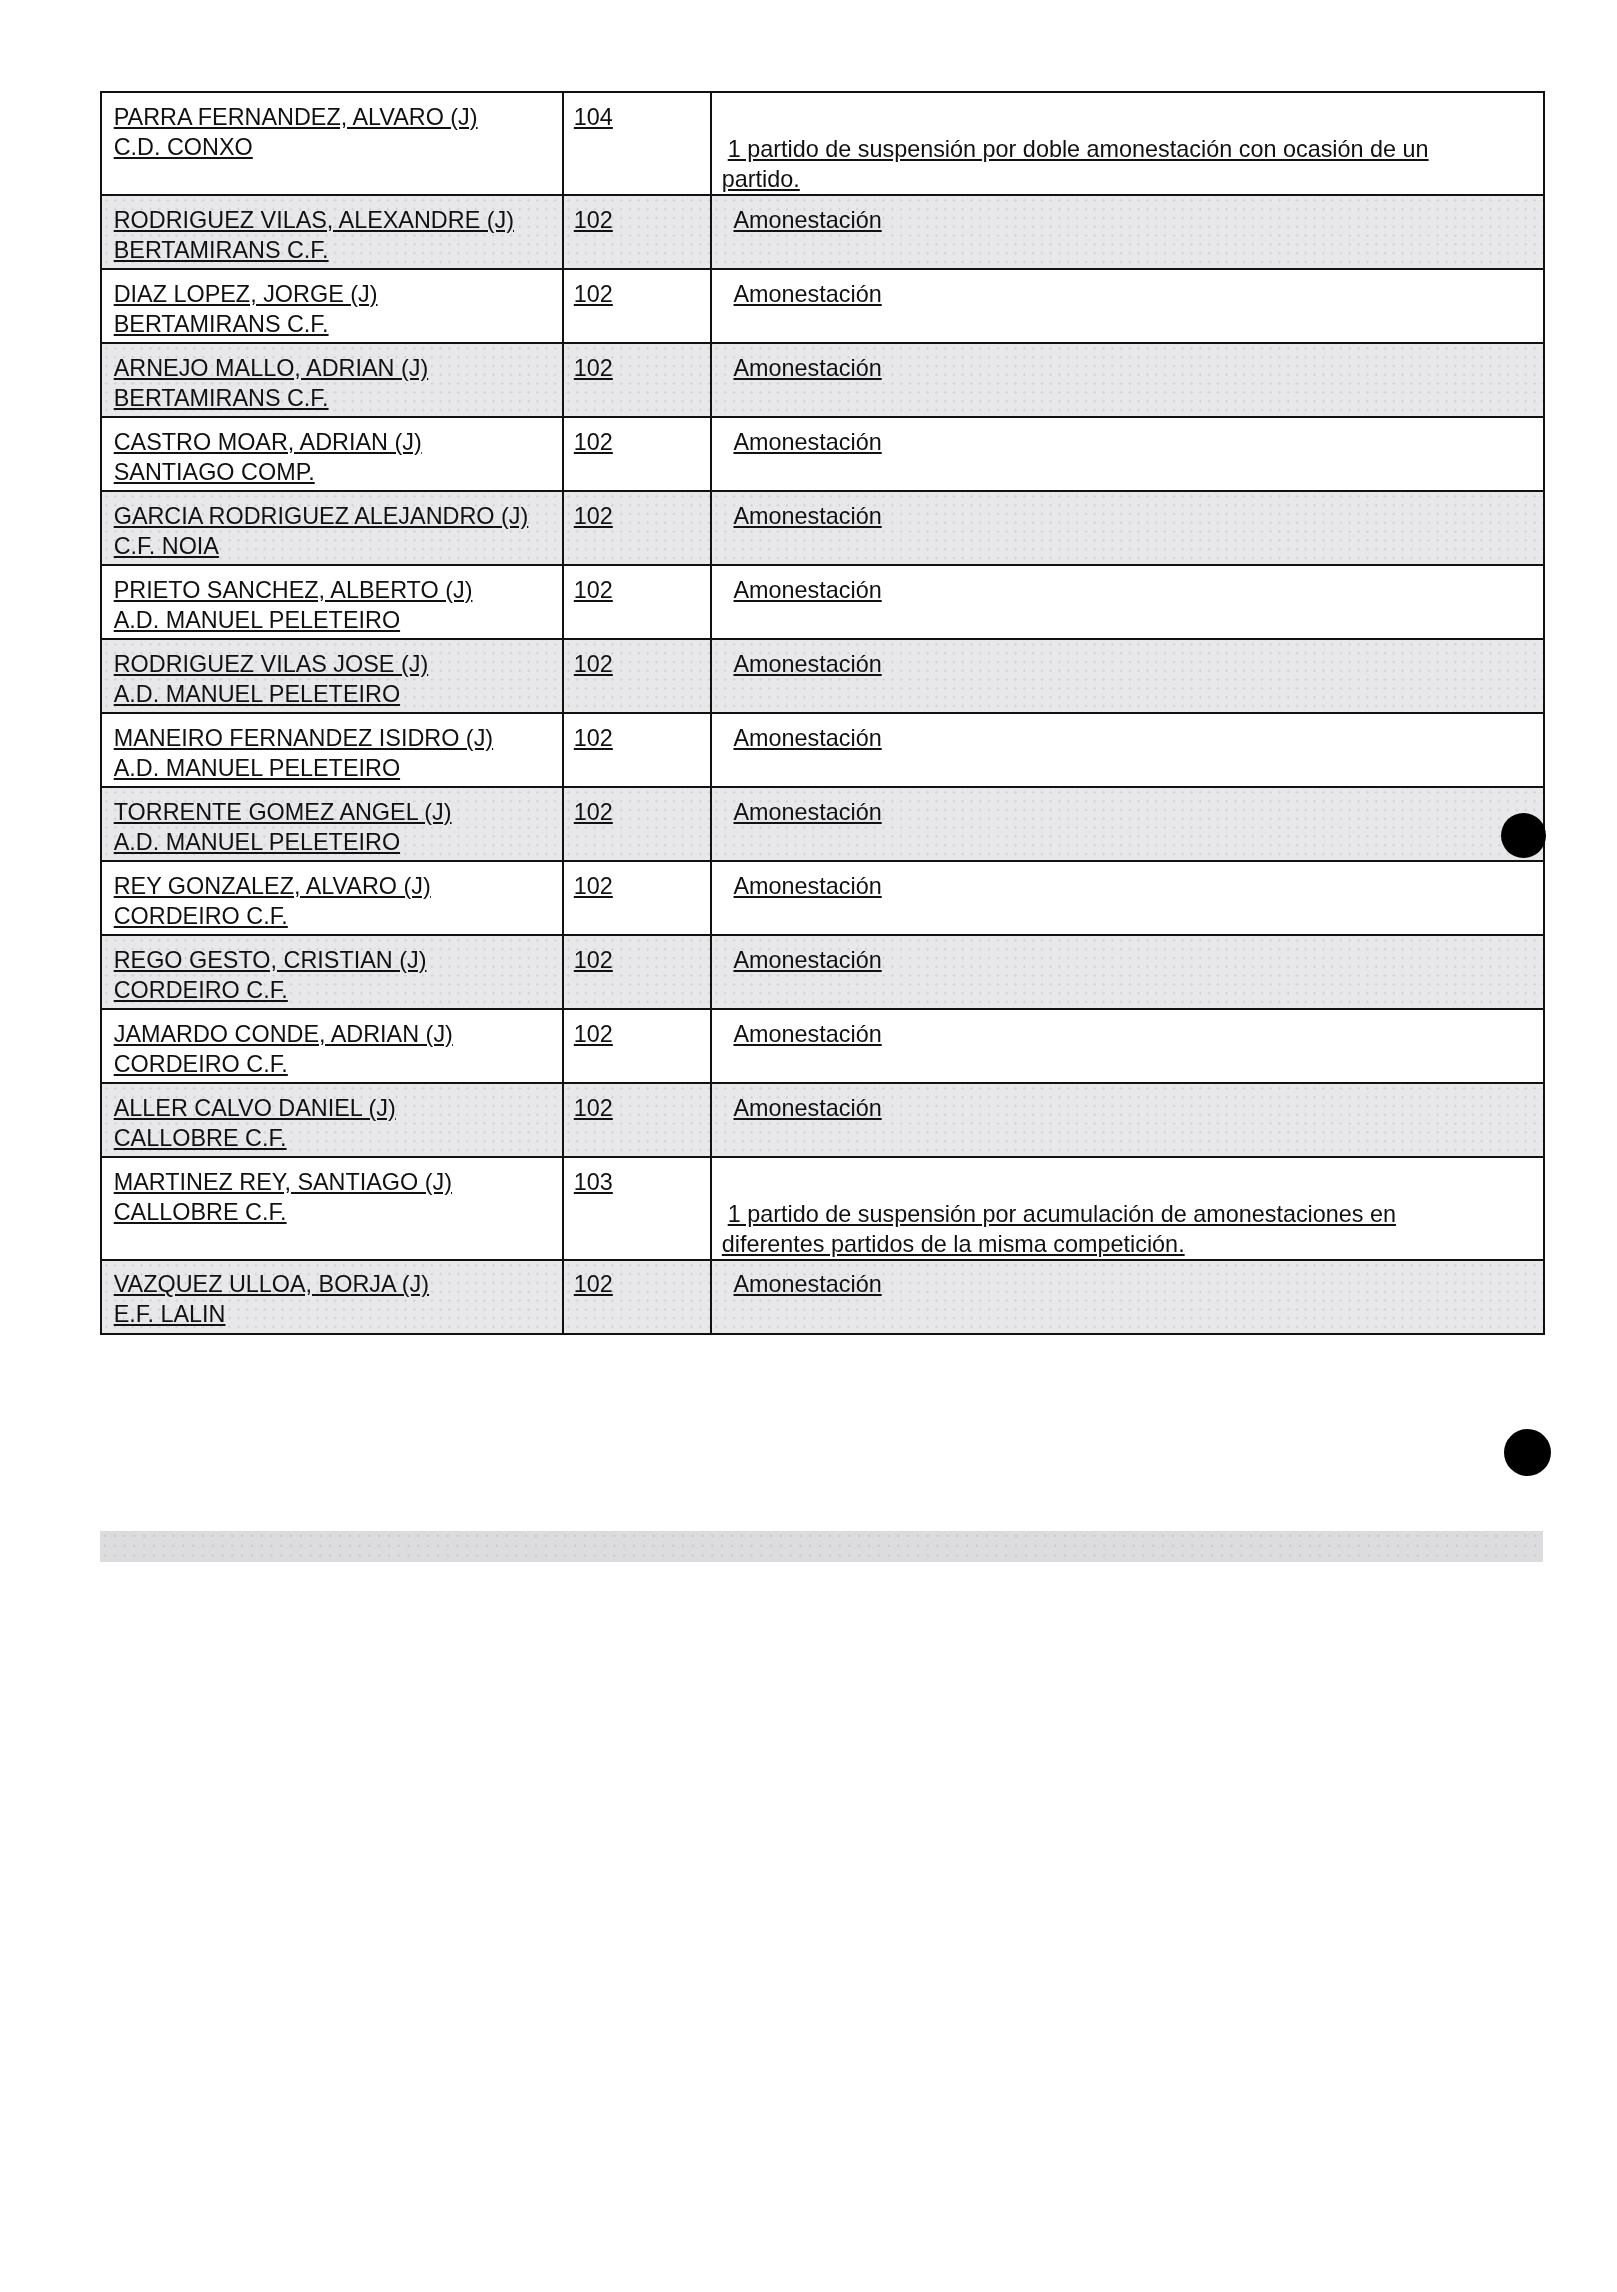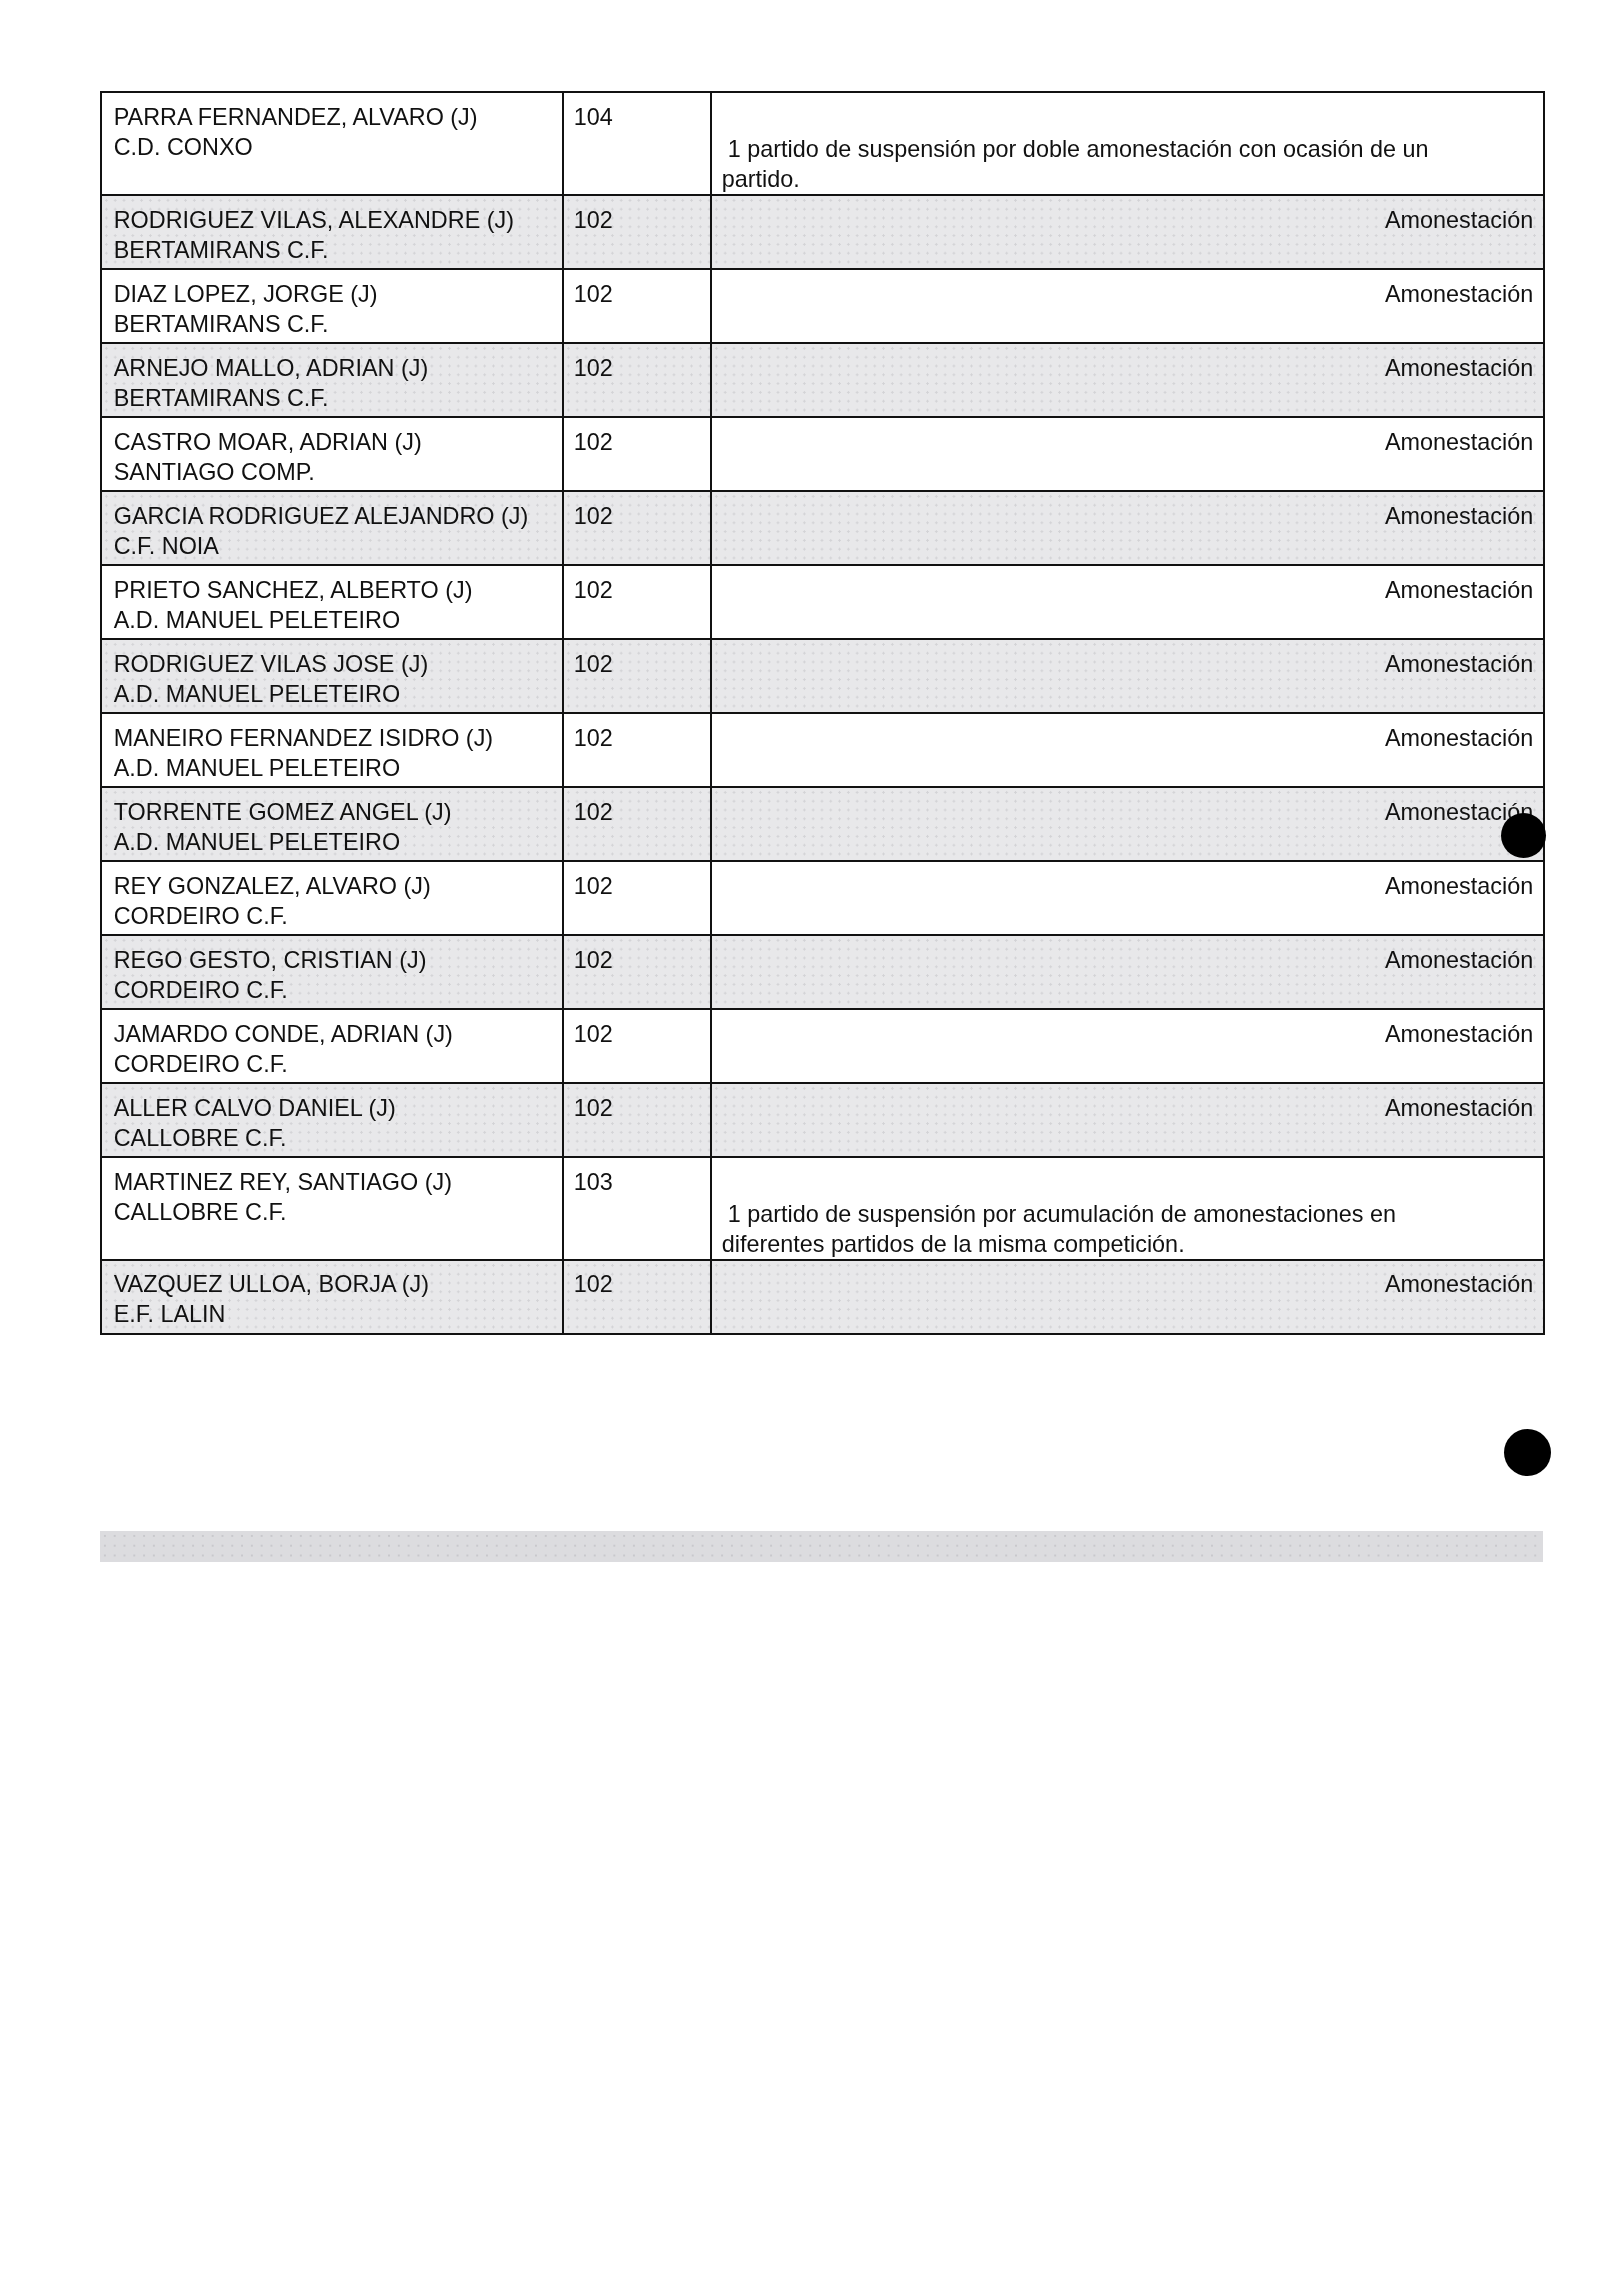--- a/index.html
+++ b/index.html
@@ -22,30 +22,31 @@
       border: 2.9px solid #111;
     }
     .sanctions-table td {
       border: 2.9px solid #111;
       height: 74px;
       vertical-align: top;
       padding: 8.8px 9.8px 0 9.8px;
       font-size: 23.4px;
       line-height: 30px;
       box-sizing: border-box;
+      text-decoration: underline;
     }
     .sanctions-table tr.shaded td {
       background: #e8e8ea;
       background-image: radial-gradient(#d3d3d6 1px, transparent 1.2px);
       background-size: 8.8px 8.8px;
     }
     .col-name { width: 462px; padding-left: 11.7px !important; }
     .col-code { width: 148px; text-align: left; }
     .col-desc { width: 833px; }
-    .desc-text.single { padding-left: 11.7px; display: block; text-align: right; }
+    .desc-text.single { padding-left: 11.7px; display: block; }
     .desc-text.multi { text-indent: 5.9px; display: block; margin-top: 32px; }
     .line { display: block; white-space: nowrap; }
 
     .bottom-band {
       position: absolute;
       left: 100px;
       top: 1531px;
       width: 1443px;
       height: 31px;
       background: #dcdcdf;

